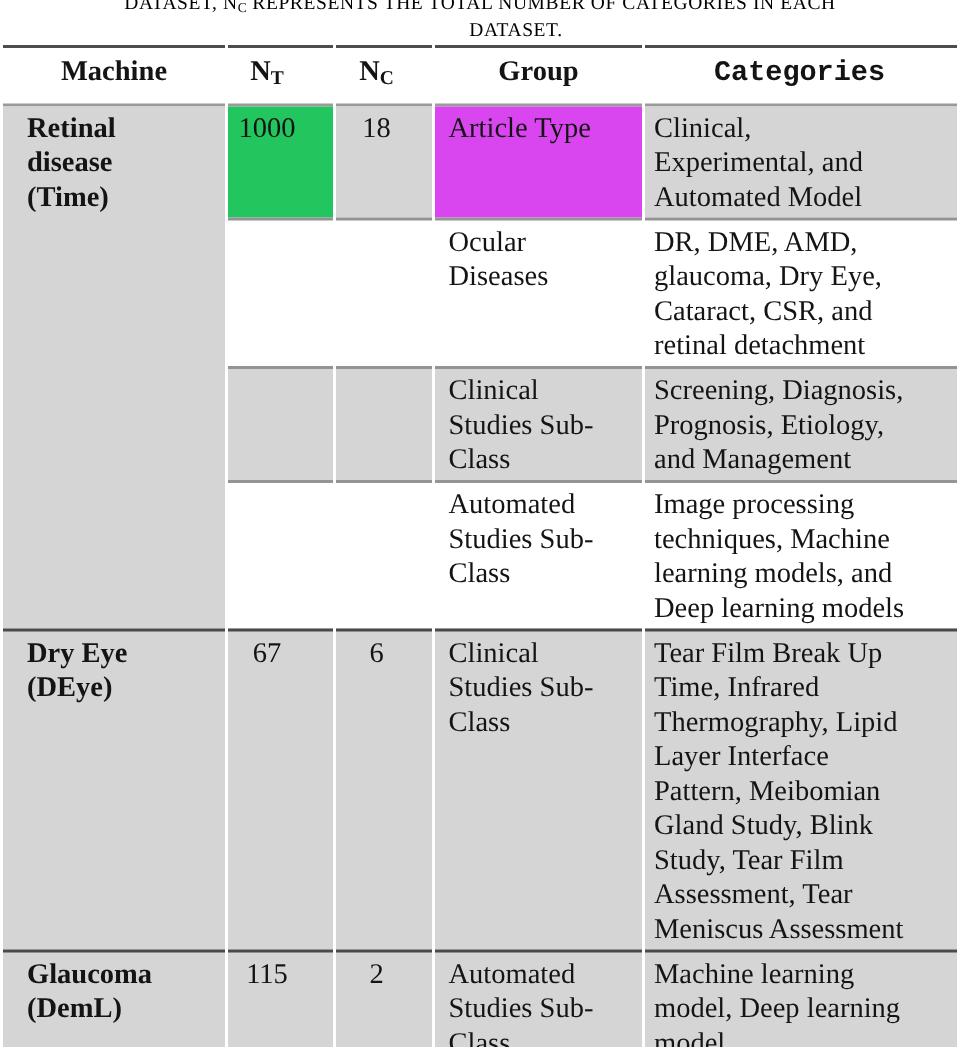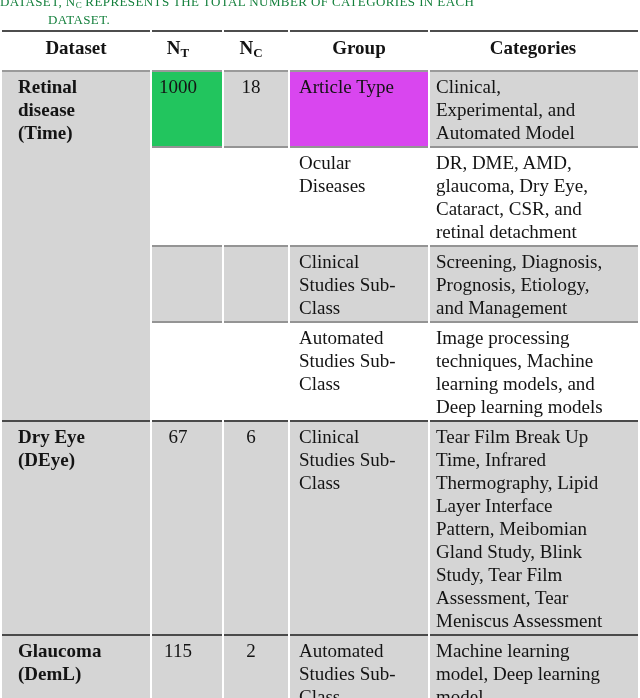--- a/index.html
+++ b/index.html
@@ -1,41 +1,41 @@
 <!DOCTYPE html>
 <html><head>
 <meta charset="utf-8">
 <style>
   html,body{margin:0;padding:0;background:#ffffff;}
   #page{width:640px;height:698px;background:#fff;overflow:hidden;
         font-family:"Liberation Serif","DejaVu Serif",serif;color:#141414;}
 
   
-  #caption{text-align:left;font-size:13px;letter-spacing:.4px;color:#15803d;}
+  #caption{text-align:center;font-size:13px;letter-spacing:.4px;color:#000000;}
   #cap-line1-clip{height:11px;overflow:hidden;}
   #cap-line1{display:block;margin-top:-6px;line-height:16px;}
   #cap-line2{display:block;line-height:17px;padding-left:48px;}
   .cap-sub{font-size:9px;vertical-align:-2px;letter-spacing:0;}
 
   
   table{width:640px;table-layout:fixed;border-collapse:separate;border-spacing:2px 0;margin-top:2px;}
   td,th{vertical-align:top;font-size:19px;line-height:23px;padding:3px 0 2px 0;
         overflow:hidden;white-space:pre-line;}
   th{font-weight:bold;padding:5px 0 6px 0;line-height:22px;white-space:nowrap;
      border-top:2px solid #4d4d4d;border-bottom:2px solid #9a9a9a;}
   th .hdr-sub{font-size:13px;font-weight:bold;vertical-align:-3px;}
 
   .col-dataset{text-align:left;padding-left:16px;font-weight:bold;}
   .col-nt{text-align:center;padding-right:18px;}
   .col-nc{text-align:center;padding-right:10px;}
   .col-group{text-align:left;padding-left:9px;}
   .col-cat{text-align:left;padding-left:6px;padding-right:2px;}
   th.col-dataset{text-align:center;padding-left:0;}
   th.col-group{text-align:center;padding-left:0;}
-  th.col-cat{text-align:center;padding-left:0;}
+  th.col-cat{text-align:center;padding-left:0;font-family:Liberation Mono, monospace;}
 
   .sub-rule{border-top:2px solid #949494;}
   .major-rule{border-top:2px solid #4a4a4a;}
   .bottom-rule{border-bottom:3px solid #3d3d3d;}
   
 </style>
 </head>
 <body>
 
 <div id="page">
@@ -50,21 +50,21 @@
   <table>
     <colgroup>
       <col style="width:148px">
         <col style="width:70px">
         <col style="width:64px">
       <col style="width:138px">
         <col style="width:208px">
     </colgroup>
     <thead>
       <tr>
-        <th class="col-dataset">Dataset</th>
+        <th class="col-dataset">Machine</th>
         <th class="col-nt"><span>N</span><span class="hdr-sub">T</span></th>
         <th class="col-nc"><span>N</span><span class="hdr-sub">C</span></th>
         <th class="col-group">Group</th>
         <th class="col-cat">Categories</th>
       </tr>
     </thead>
     <tbody>
       <tr>
         <td class="col-dataset shaded" rowspan="4" style="background-color: rgb(213, 213, 213);">Retinal
 disease

